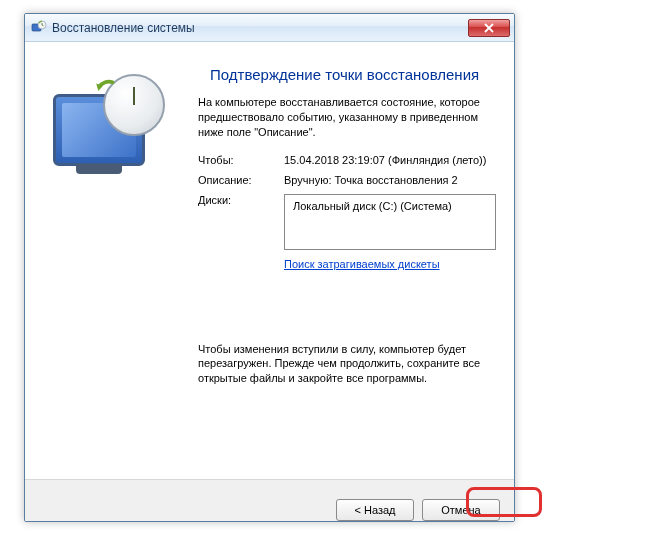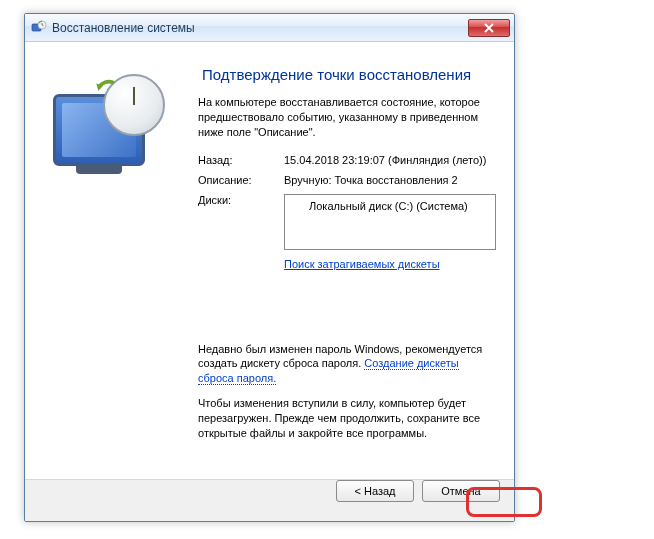--- a/index.html
+++ b/index.html
@@ -127,21 +127,21 @@
     height: 26px;
     color: #6fa52b;
   }
   .right-col {
     flex: 1;
     color: #000;
   }
   .heading {
     color: #003399;
     font-size: 15px;
-    margin: 14px 0 12px 4px;
+    margin: 14px 0 12px 12px;
   }
   .intro {
     font-size: 11px;
     line-height: 1.35;
     margin-bottom: 14px;
   }
   .kv-row {
     display: flex;
     margin-bottom: 8px;
     font-size: 11px;
@@ -155,21 +155,21 @@
   }
   .disks-row {
     display: flex;
     margin-top: 6px;
   }
   .disks-box {
     flex: 1;
     border: 1px solid #888;
     background: #fff;
     height: 56px;
-    padding: 5px 24px;
+    padding: 5px 8px;
     font-size: 11px;
     overflow: hidden;
   }
   .link {
     color: #0040d0;
     text-decoration: underline;
     cursor: pointer;
     font-size: 11px;
   }
   .link-row {
@@ -188,21 +188,21 @@
   .lower-text p {
     margin: 0 0 10px 0;
   }
   .button-bar {
     position: absolute;
     left: 0; right: 0; bottom: 0;
     height: 42px;
     border-top: 1px solid #d8d8d8;
     background: #f0f0f0;
     display: flex;
-    align-items: flex-start;
+    align-items: flex-end;
     justify-content: flex-end;
     padding: 0 14px;
     gap: 8px;
   }
   .btn {
     min-width: 78px;
     height: 22px;
     background: linear-gradient(to bottom, #fdfdfd, #e9e9e9);
     border: 1px solid #8a8a8a;
     border-radius: 3px;
@@ -257,44 +257,41 @@
           <polygon points="3,5 9,7 5,12" fill="#6fa52b"></polygon>
         </svg>
       </div>
     </div>
 
     <div class="right-col">
       <div class="heading">Подтверждение точки восстановления</div>
       <div class="intro">На компьютере восстанавливается состояние, которое предшествовало событию, указанному в приведенном ниже поле "Описание".</div>
 
       <div class="kv-row">
-        <div class="kv-label">Назад:</div>
+        <div class="kv-label">Чтобы:</div>
         <div class="kv-value">15.04.2018 23:19:07 (Финляндия (лето))</div>
       </div>
 
       <div class="kv-row">
         <div class="kv-label">Описание:</div>
         <div class="kv-value">Вручную: Точка восстановления 2</div>
       </div>
 
       <div class="disks-row">
         <div class="kv-label">Диски:</div>
         <div class="disks-box">
           <span>Локальный диск (C:) (Система)</span>
         </div>
       </div>
 
       <div class="link-row">
         <span class="link">Поиск затрагиваемых дискеты</span>
       </div>
 
       <div class="lower-text">
-        <p>
-          <span>Недавно был изменен пароль Windows, рекомендуется создать дискету сброса пароля. </span><span class="link dotted-underline">Создание дискеты сброса пароля.</span>
-        </p>
         <p>Чтобы изменения вступили в силу, компьютер будет перезагружен. Прежде чем продолжить, сохраните все открытые файлы и закройте все программы.</p>
       </div>
     </div>
 
   </div>
 
   <div class="button-bar">
     <button class="btn">&lt; Назад</button>
     <button class="btn">Отмена</button>
   </div>

